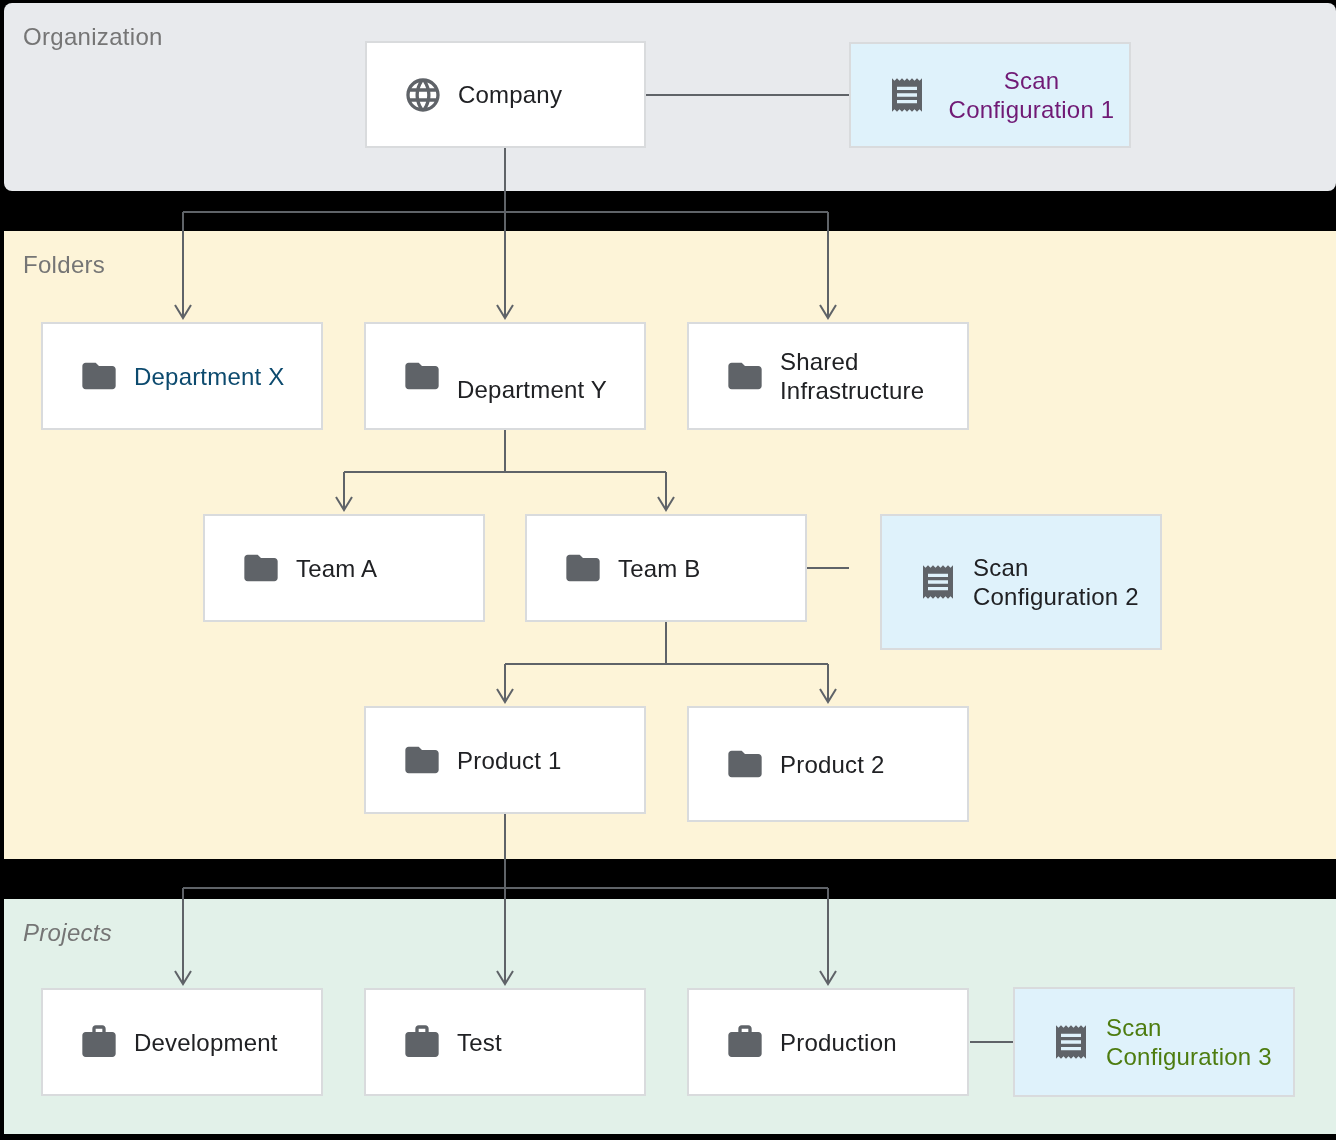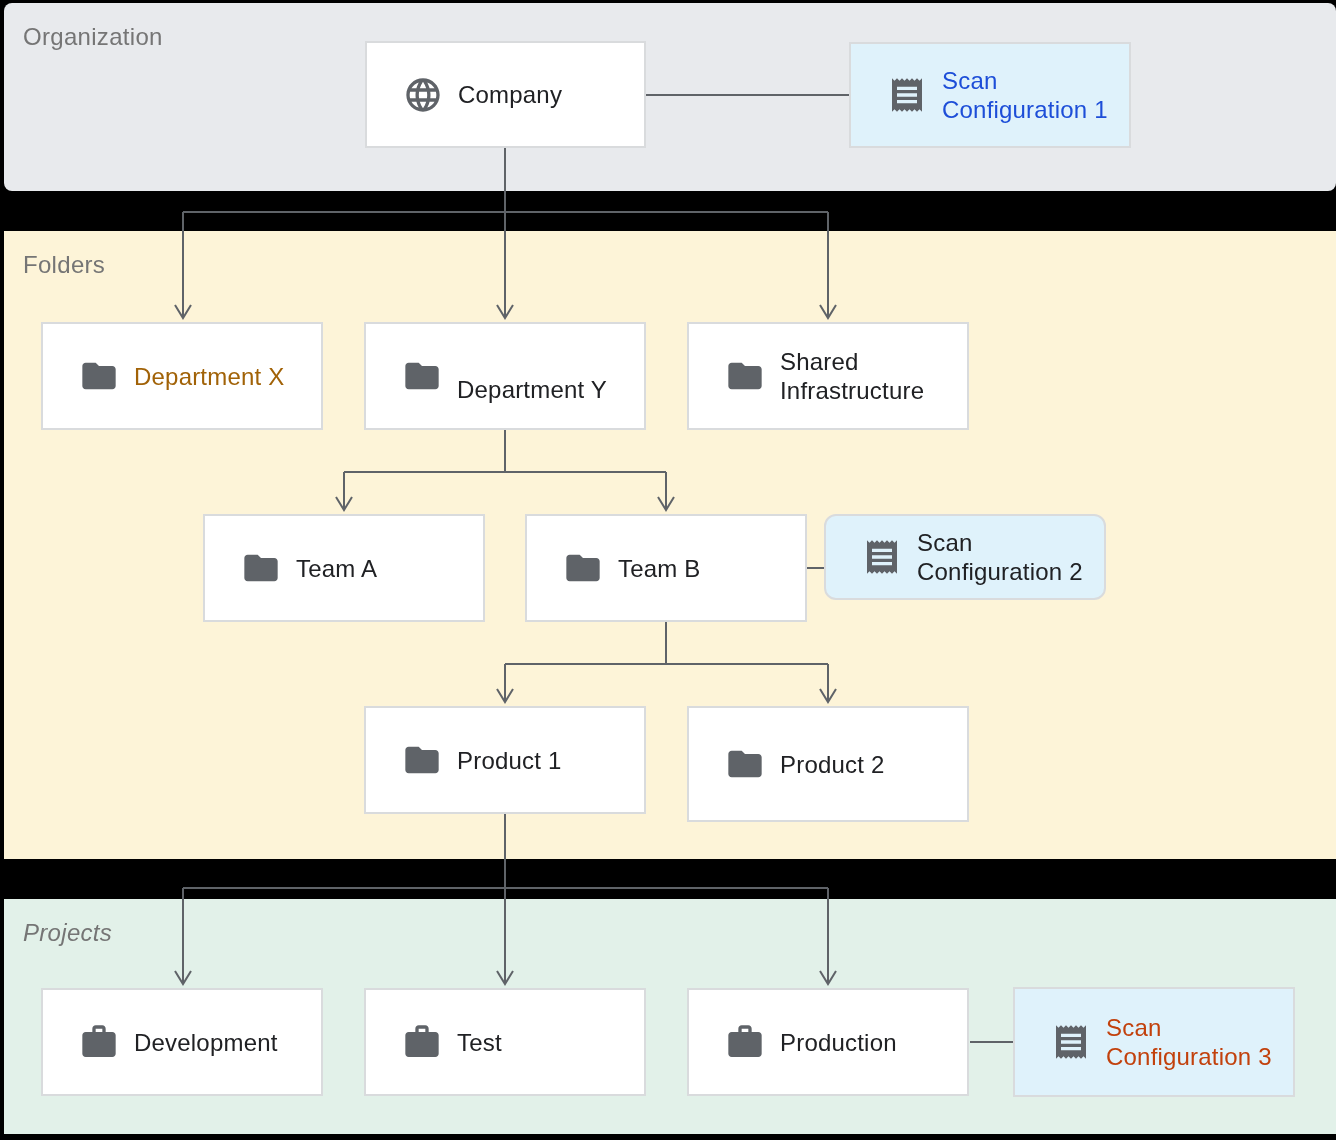--- a/index.html
+++ b/index.html
@@ -120,28 +120,28 @@
     <svg class="node-icon" aria-hidden="true" viewBox="0 0 24 24" style="fill: rgb(95, 99, 104);">
           <use href="#icon-globe" xlink:href="#icon-globe"></use>
         </svg>
     <span class="node-label" style="color: rgb(32, 33, 36);">Company</span>
   </div>
 
   <div class="node" style="left: 849px; top: 42px; width: 282px; height: 106px; background: rgb(223, 242, 251); border-color: rgb(217, 219, 221);">
     <svg class="node-icon" aria-hidden="true" viewBox="0 0 24 24" style="fill: rgb(95, 99, 104);">
           <use href="#icon-receipt" xlink:href="#icon-receipt"></use>
         </svg>
-    <span class="node-label" style="color: #1d4ed8;">Scan Configuration 1</span>
+    <span class="node-label" style="color: #701a75; text-align: center;">Scan Configuration 1</span>
   </div>
 
   <div class="node" style="left: 41px; top: 322px; width: 282px; height: 108px; background: rgb(255, 255, 255); border-color: rgb(217, 219, 221);">
     <svg class="node-icon" aria-hidden="true" viewBox="0 0 24 24" style="fill: rgb(95, 99, 104);">
           <use href="#icon-folder" xlink:href="#icon-folder"></use>
         </svg>
-    <span class="node-label" style="color: #a16207;">Department X</span>
+    <span class="node-label" style="color: #0c4a6e;">Department X</span>
   </div>
 
   <div class="node" style="left: 364px; top: 322px; width: 282px; height: 108px; background: rgb(255, 255, 255); border-color: rgb(217, 219, 221);">
     <svg class="node-icon" aria-hidden="true" viewBox="0 0 24 24" style="fill: rgb(95, 99, 104);">
           <use href="#icon-folder" xlink:href="#icon-folder"></use>
         </svg>
     <span class="node-label" style="color: rgb(32, 33, 36); margin-top: 26px;">Department Y</span>
   </div>
 
   <div class="node" style="left: 687px; top: 322px; width: 282px; height: 108px; background: rgb(255, 255, 255); border-color: rgb(217, 219, 221);">
@@ -158,21 +158,21 @@
     <span class="node-label" style="color: rgb(32, 33, 36);">Team A</span>
   </div>
 
   <div class="node" style="left: 525px; top: 514px; width: 282px; height: 108px; background: rgb(255, 255, 255); border-color: rgb(217, 219, 221);">
     <svg class="node-icon" aria-hidden="true" viewBox="0 0 24 24" style="fill: rgb(95, 99, 104);">
           <use href="#icon-folder" xlink:href="#icon-folder"></use>
         </svg>
     <span class="node-label" style="color: rgb(32, 33, 36);">Team B</span>
   </div>
 
-  <div class="node" style="left: 824px; top: 514px; width: 282px; height: 86px; background: rgb(223, 242, 251); border-color: rgb(217, 219, 221); border-radius: 12px;">
+  <div class="node" style="left: 880px; top: 514px; width: 282px; height: 136px; background: rgb(223, 242, 251); border-color: rgb(217, 219, 221);">
     <svg class="node-icon" aria-hidden="true" viewBox="0 0 24 24" style="fill: rgb(95, 99, 104);">
           <use href="#icon-receipt" xlink:href="#icon-receipt"></use>
         </svg>
     <span class="node-label" style="color: rgb(32, 33, 36);">Scan Configuration 2</span>
   </div>
 
   <div class="node" style="left: 364px; top: 706px; width: 282px; height: 108px; background: rgb(255, 255, 255); border-color: rgb(217, 219, 221);">
     <svg class="node-icon" aria-hidden="true" viewBox="0 0 24 24" style="fill: rgb(95, 99, 104);">
           <use href="#icon-folder" xlink:href="#icon-folder"></use>
         </svg>
@@ -204,21 +204,21 @@
     <svg class="node-icon" aria-hidden="true" viewBox="0 0 24 24" style="fill: rgb(95, 99, 104);">
           <use href="#icon-briefcase" xlink:href="#icon-briefcase"></use>
         </svg>
     <span class="node-label" style="color: rgb(32, 33, 36);">Production</span>
   </div>
 
   <div class="node" style="left: 1013px; top: 987px; width: 282px; height: 110px; background: rgb(223, 242, 251); border-color: rgb(217, 219, 221);">
     <svg class="node-icon" aria-hidden="true" viewBox="0 0 24 24" style="fill: rgb(95, 99, 104);">
           <use href="#icon-receipt" xlink:href="#icon-receipt"></use>
         </svg>
-    <span class="node-label" style="color: #c2410c;">Scan Configuration 3</span>
+    <span class="node-label" style="color: #4d7c0f;">Scan Configuration 3</span>
   </div>
 </div>
 
   <svg class="hidden-defs" xmlns="http://www.w3.org/2000/svg">
     <defs>
       <symbol id="icon-globe" viewBox="0 0 24 24">
         <path d="M11.99 2C6.47 2 2 6.48 2 12s4.47 10 9.99 10C17.52 22 22 17.52 22 12S17.52 2 11.99 2zm6.93 6h-2.95c-.32-1.25-.78-2.45-1.38-3.56 1.84.63 3.37 1.91 4.33 3.56zM12 4.04c.83 1.2 1.48 2.53 1.91 3.96h-3.82c.43-1.43 1.08-2.76 1.91-3.96zM4.26 14C4.1 13.36 4 12.69 4 12s.1-1.36.26-2h3.38c-.08.66-.14 1.32-.14 2 0 .68.06 1.34.14 2H4.26zm.82 2h2.95c.32 1.25.78 2.45 1.38 3.56-1.84-.63-3.37-1.9-4.33-3.56zm2.95-8H5.08c.96-1.66 2.49-2.93 4.33-3.56C8.81 5.55 8.35 6.75 8.03 8zM12 19.96c-.83-1.2-1.48-2.53-1.91-3.96h3.82c-.43 1.43-1.08 2.76-1.91 3.96zM14.34 14H9.66c-.09-.66-.16-1.32-.16-2 0-.68.07-1.35.16-2h4.68c.09.65.16 1.32.16 2 0 .68-.07 1.34-.16 2zm.25 5.56c.6-1.11 1.06-2.31 1.38-3.56h2.95c-.96 1.65-2.49 2.93-4.33 3.56zM16.36 14c.08-.66.14-1.32.14-2 0-.68-.06-1.34-.14-2h3.38c.16.64.26 1.31.26 2s-.1 1.36-.26 2h-3.38z"></path>
       </symbol>
       <symbol id="icon-folder" viewBox="0 0 24 24">
         <path d="M10 4H4c-1.1 0-1.99.9-1.99 2L2 18c0 1.1.9 2 2 2h16c1.1 0 2-.9 2-2V8c0-1.1-.9-2-2-2h-8l-2-2z"></path>

